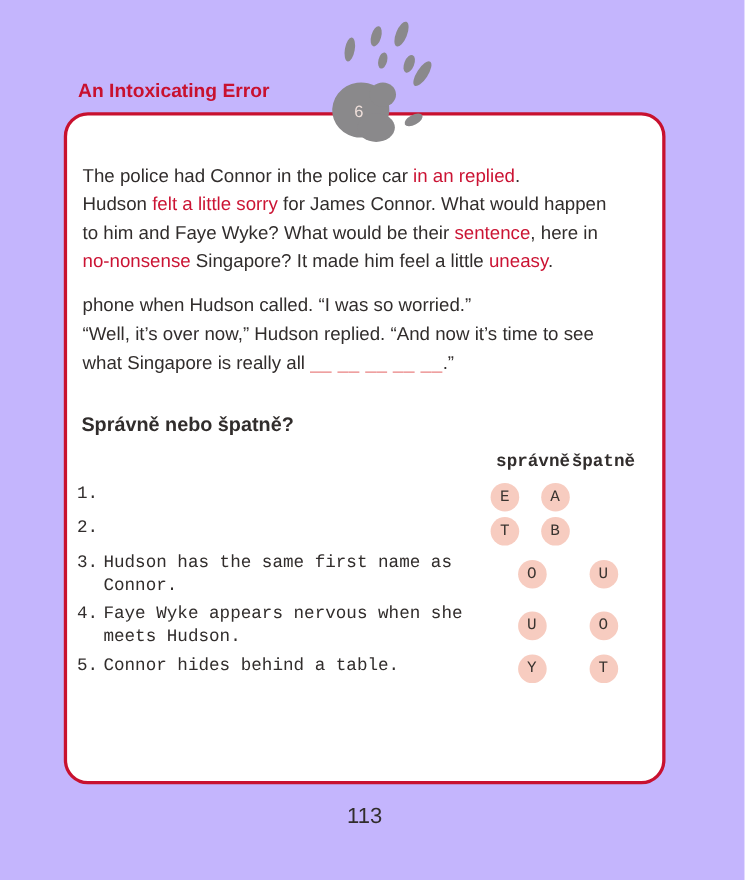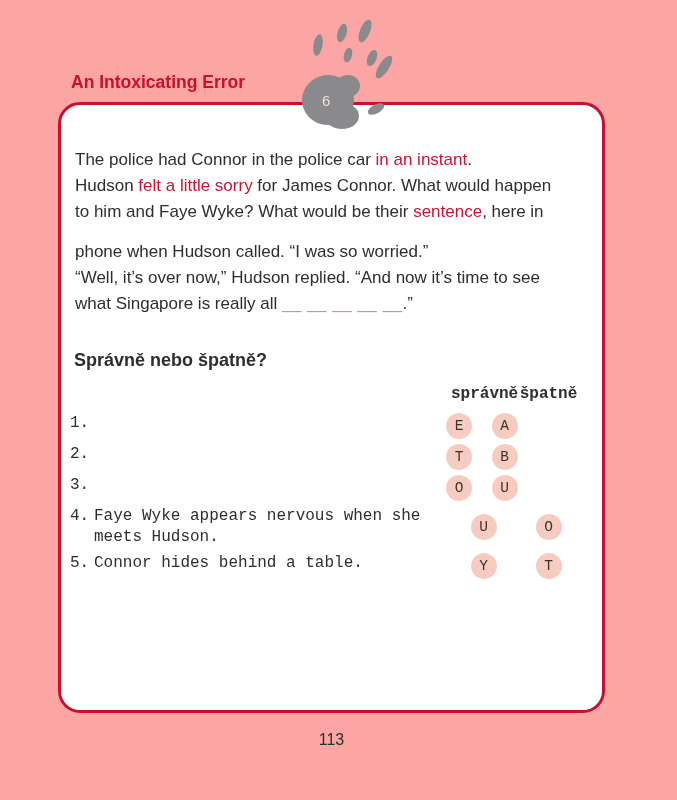--- a/index.html
+++ b/index.html
@@ -1,20 +1,20 @@
 <!DOCTYPE html>
 <html><head>
 <meta charset="utf-8">
 <style>
   * { margin:0; padding:0; box-sizing:border-box; }
   html,body { background:#ffffff; }
   .page {
     position:relative;
     width:677px; height:800px;
-    background:#fca5a5;
+    background:#c4b5fd;
     font-family:"Liberation Sans","DejaVu Sans",sans-serif;
     color:#312d2c;
     overflow:hidden;
   }
   .chapter-title {
     position:absolute; left:71px; top:72px;
     font-size:17.5px; font-weight:bold; color:#c8112f;
   }
   .card {
     position:absolute; left:58px; top:102px;
@@ -65,37 +65,38 @@
   }
   .solution-label { line-height:20px; }
   .sol-blank {
     display:inline-block;
     width:31px; height:2.6px;
     background:#c8112f; border-radius:1px;
     margin-left:17px; margin-bottom:2px;
   }
   .page-number {
     position:absolute; left:58px; top:731px; width:547px;
-    text-align:center; font-size:16px; color:#312d2c;
+    text-align:center; font-size:20px; color:#312d2c;
   }
 </style>
 </head>
 <body>
 
 <div class="page">
 
   <div class="chapter-title">An Intoxicating Error</div>
 
   <div class="card">
 
     <div>
         <div class="paragraph">
-          <div class="pline"><span>The police had Connor in the police car </span><span class="red">in an instant</span><span>.</span></div>
+          <div class="pline"><span>The police had Connor in the police car </span><span class="red">in an replied</span><span>.</span></div>
           <div class="pline"><span>Hudson </span><span class="red">felt a little sorry</span><span> for James Connor. What would happen</span></div>
           <div class="pline"><span>to him and Faye Wyke? What would be their </span><span class="red">sentence</span><span>, here in</span></div>
+          <div class="pline"><span class="red">no-nonsense</span><span> Singapore? It made him feel a little </span><span class="red">uneasy</span><span>.</span></div>
         </div>
         <div class="paragraph">
           <div class="pline"><span>phone when Hudson called. “I was so worried.”</span></div>
           <div class="pline"><span>“Well, it’s over now,” Hudson replied. “And now it’s time to see</span></div>
           <div class="pline"><span>what Singapore is really all </span><span class="blank">__ __ __ __ __</span><span>.”</span></div>
         </div>
       </div>
 
     <div class="ex-heading">Správně nebo špatně?</div>
 
@@ -120,20 +121,21 @@
             <div></div>
             <div class="circle-cell">
               <div class="letter-circle">T</div>
             </div>
             <div class="circle-cell">
               <div class="letter-circle">B</div>
             </div>
           </div>
           <div class="item-row">
             <div class="item-num">3.</div>
+            <div class="item-text">Hudson has the same first name as Connor.</div>
             <div></div>
             <div class="circle-cell">
               <div class="letter-circle">O</div>
             </div>
             <div class="circle-cell">
               <div class="letter-circle">U</div>
             </div>
           </div>
           <div class="item-row">
             <div class="item-num">4.</div>

